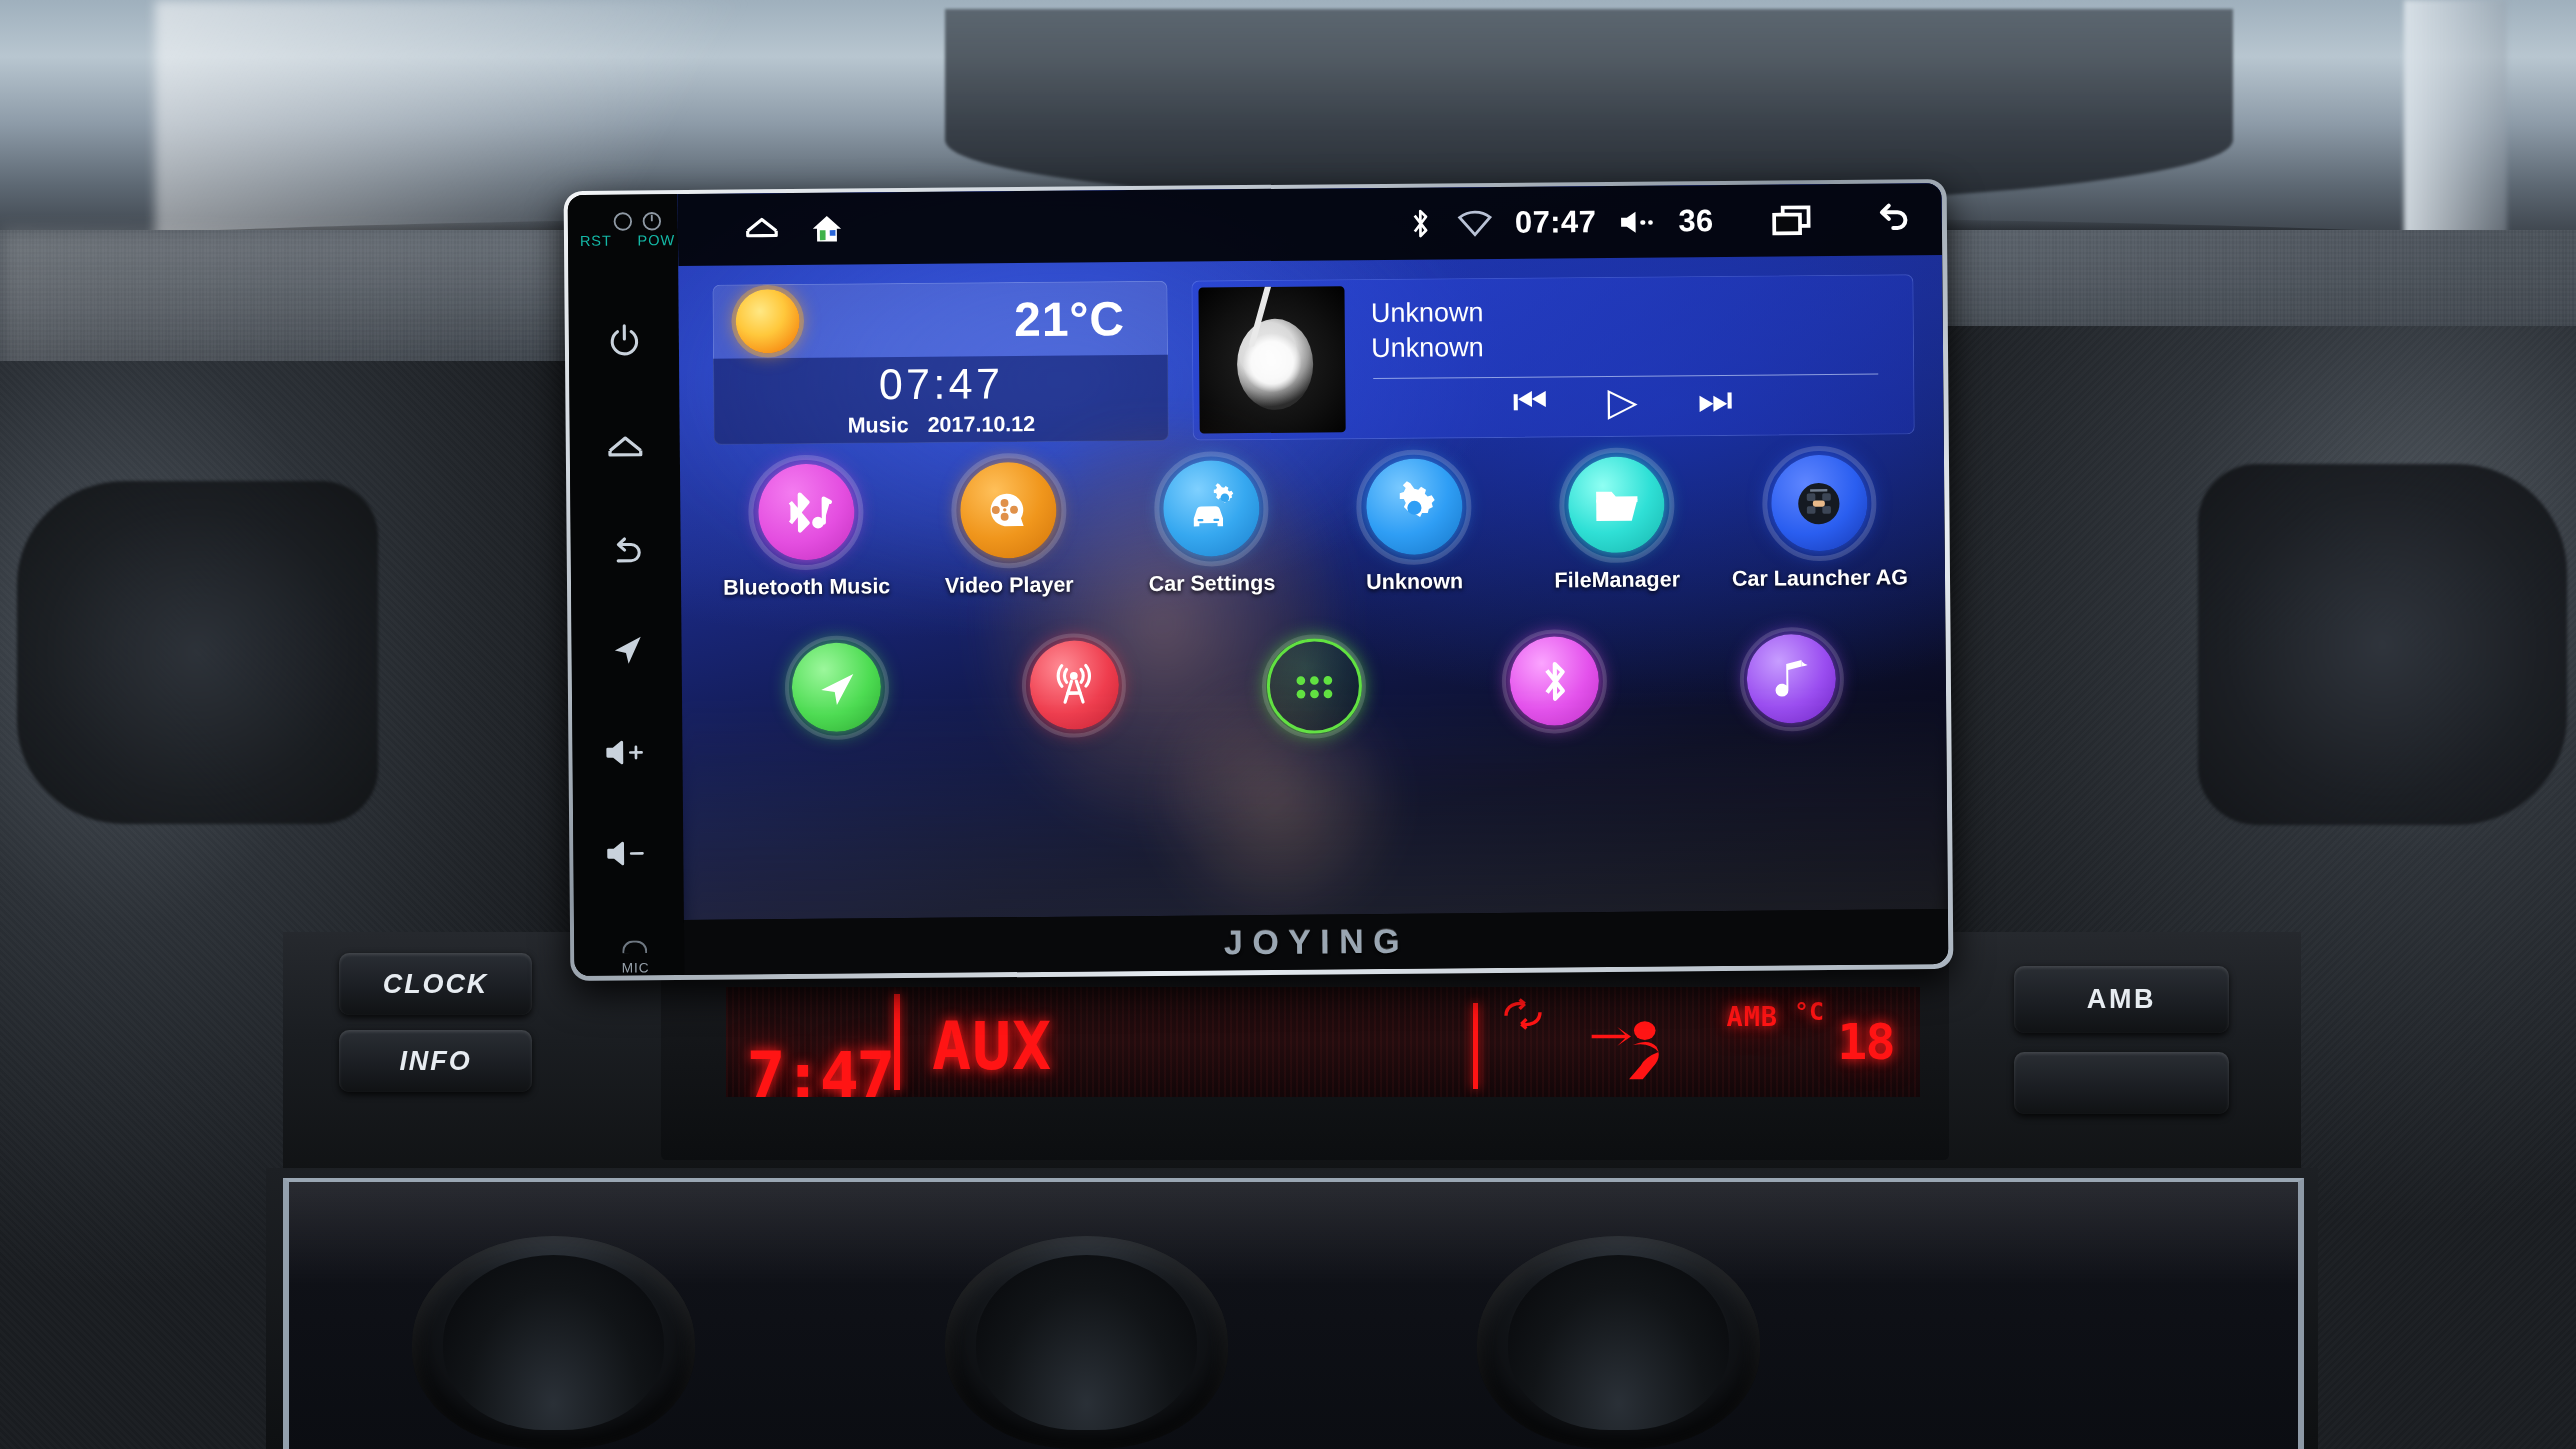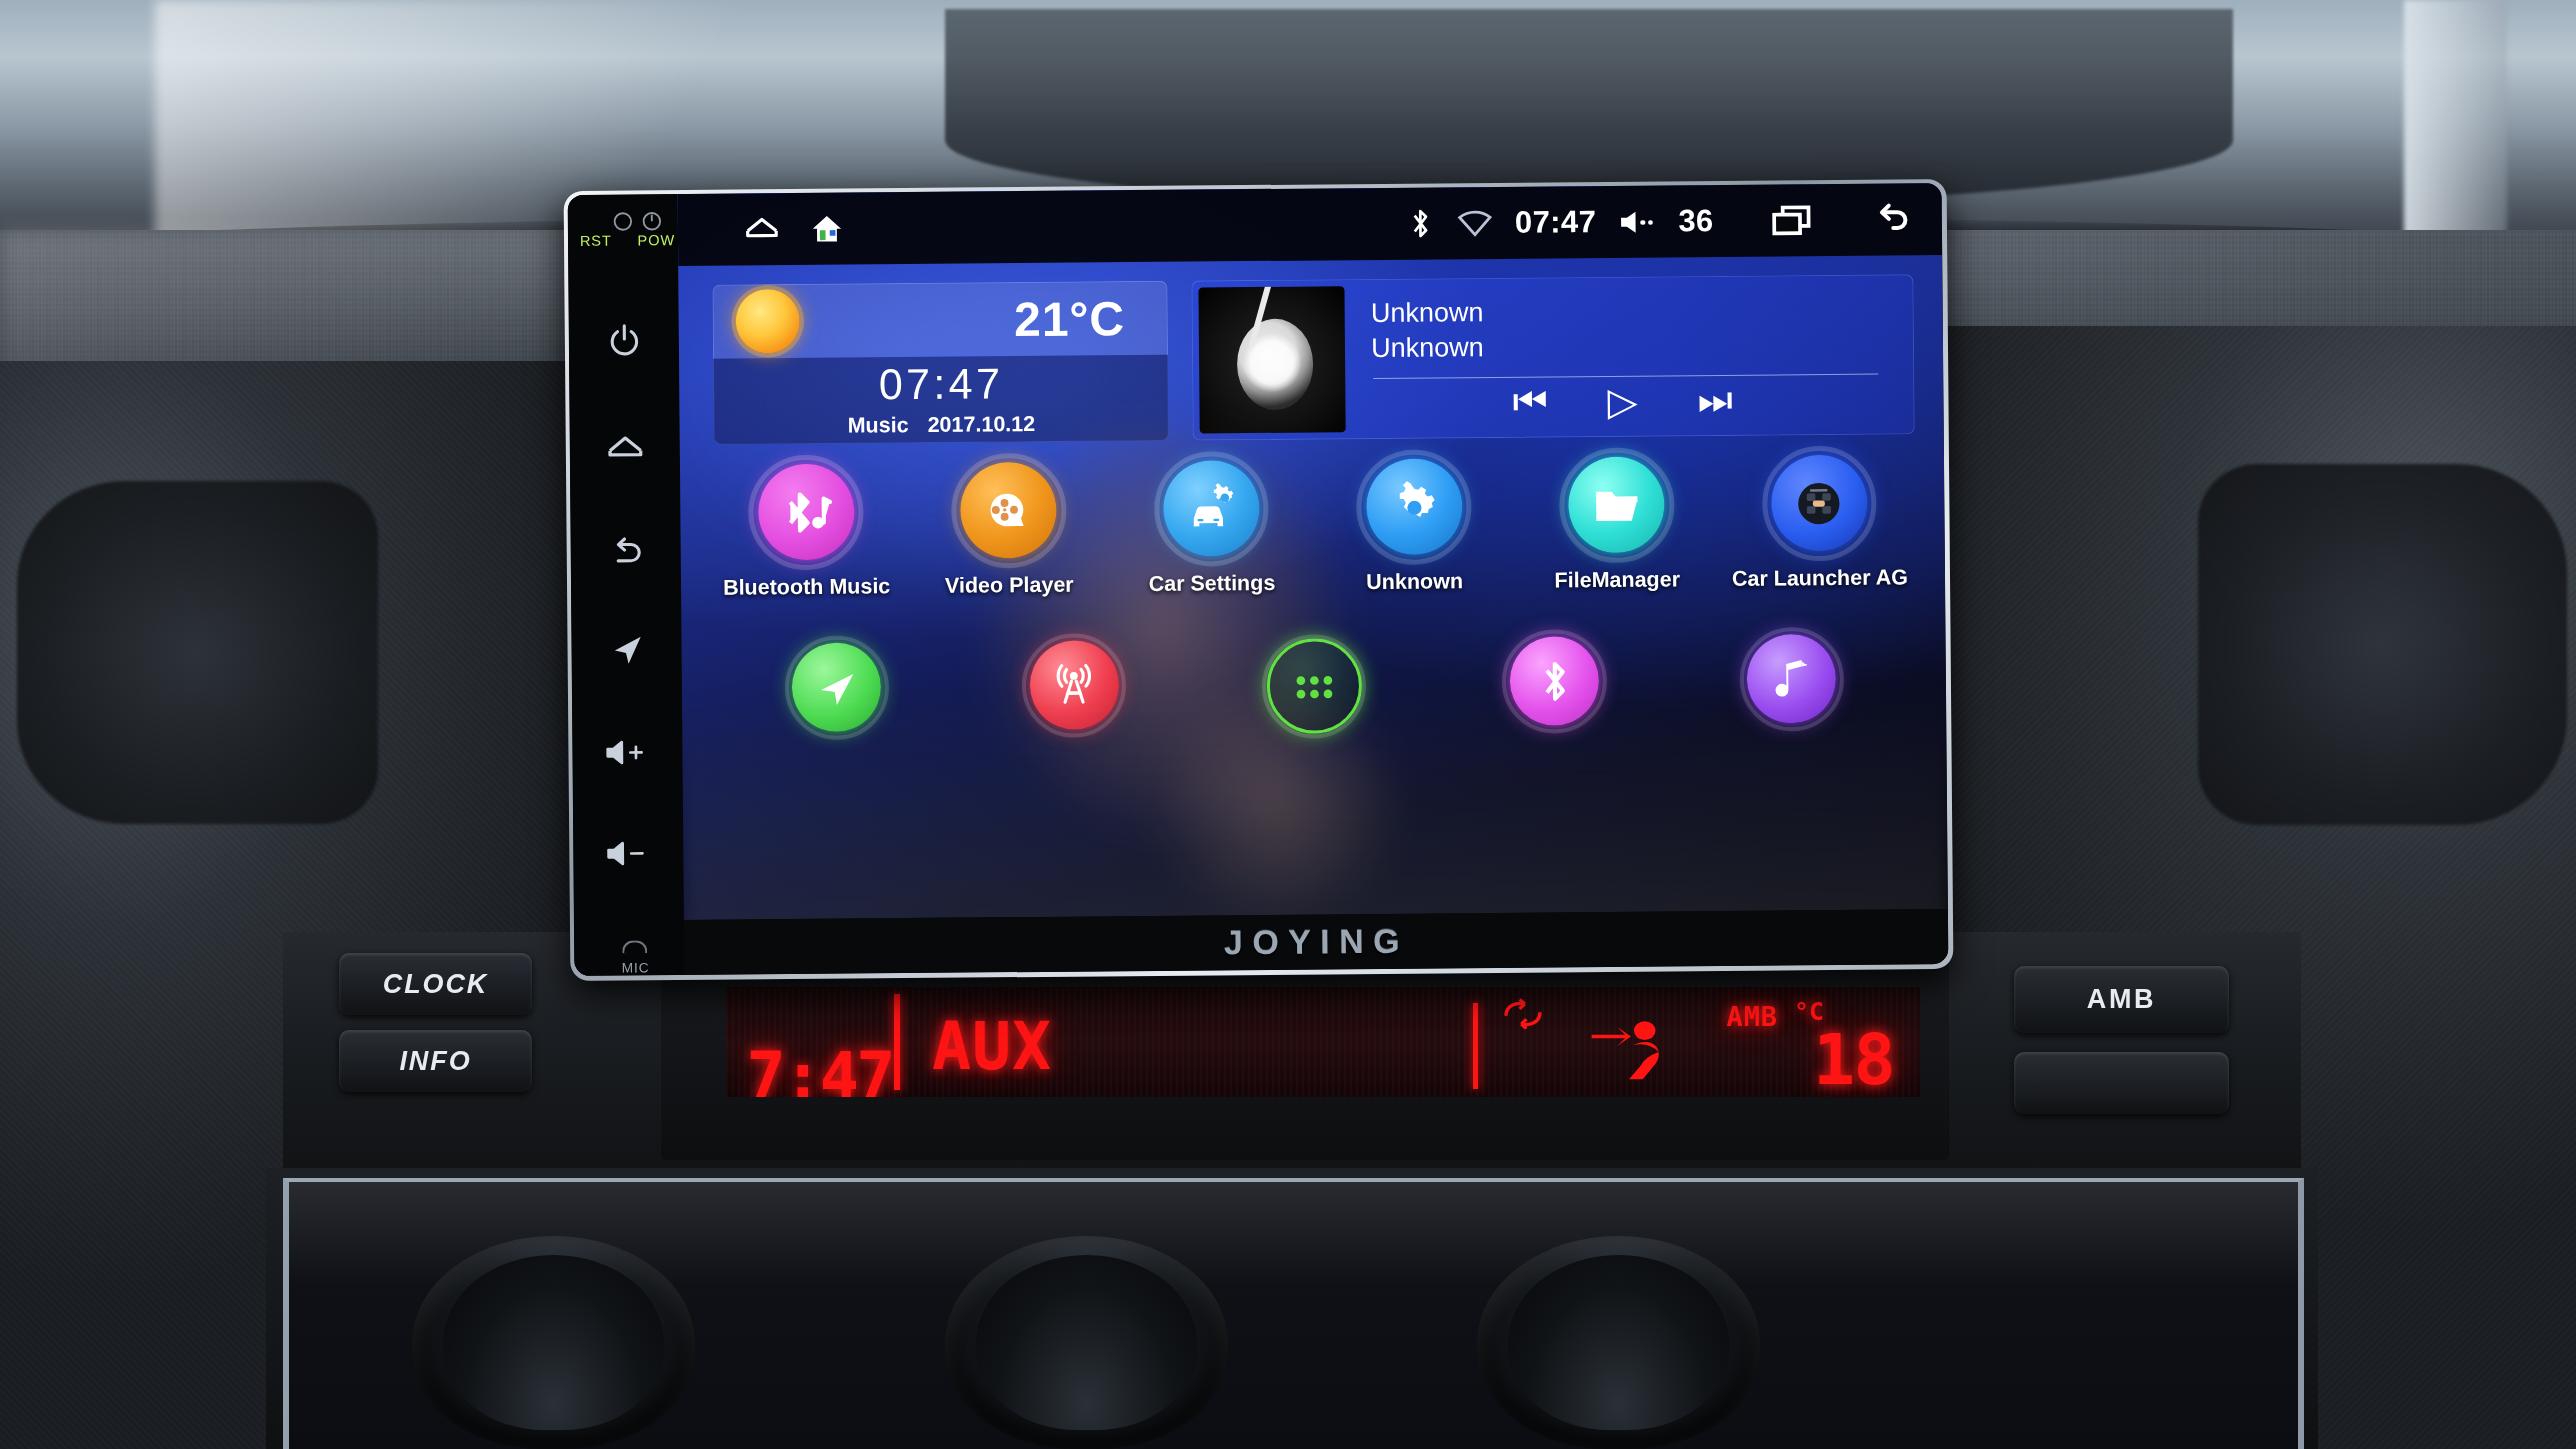--- a/index.html
+++ b/index.html
@@ -90,37 +90,37 @@
   .vfd-seg{position:absolute;color:#ff1414;text-shadow:0 0 12px rgba(255,30,30,.95),0 0 29px rgba(255,0,0,.55);
        font-family:"DejaVu Sans Mono",monospace;font-weight:700;}
   #vfd-time{left:20.6px;top:22px;font-size:65px;letter-spacing:-2.6px;margin-top:30px;}
   #vfd-src{left:206px;top:22px;font-size:65px;letter-spacing:0.9px;}
   .vfd-bar{position:absolute;left:168px;top:6.9px;width:6px;height:96px;background:#ff1414;
        box-shadow:0 0 11px rgba(255,20,20,.9);}
   .vfd-bar2{position:absolute;left:747px;top:15.5px;width:5.2px;height:86px;background:#ff1414;
        box-shadow:0 0 11px rgba(255,20,20,.9);}
   #vfd-amb{right:142px;top:13.7px;font-size:27px;letter-spacing:0.9px;}
   #vfd-unit{right:96px;top:10.3px;font-size:25px;}
-  #vfd-temp{right:26px;top:32px;font-size:70px;letter-spacing:-1.7px;}
+  #vfd-temp{right:26px;top:26px;font-size:50px;letter-spacing:-1.7px;}
   .vfd-icon{position:absolute;color:#ff1414;
        text-shadow:0 0 12px rgba(255,30,30,.9);}
   #vfd-recirc{left:773px;top:10.3px;font-size:38px;}
   #vfd-flow{right:253px;top:29px;font-size:57px;font-weight:700;transform:scaleX(1.15);}
 
   
   .unit{position:absolute;left:567px;top:185px;width:1374px;height:781px;
         border-radius:19px;background:linear-gradient(150deg,#f2f4f6 0%,#cfd6dd 18%,#8d97a2 45%,#e8edf2 72%,#aab4bf 100%);
         padding:4.3px;box-shadow:0 13.7px 36px rgba(0,0,0,.85);transform:rotate(-0.5deg);}
   .unit-inner{position:relative;width:100%;height:100%;border-radius:15.5px;
         background:#07080a;overflow:hidden;}
 
   .bezel-left{position:absolute;left:0;top:0;width:110px;height:100%;background:#050607;}
   .bz-ico{position:absolute;left:0;width:110px;text-align:center;color:#c9d2dc;
         text-shadow:0 0 7.7px rgba(170,195,225,.65);}
-  .bz-lbl{position:absolute;width:110px;text-align:center;color:#bef264;font-size:14.6px;letter-spacing:0.9px;}
+  .bz-lbl{position:absolute;width:110px;text-align:center;color:#14b8a6;font-size:14.6px;letter-spacing:0.9px;}
 
   .screen{position:absolute;left:110px;top:0;right:0;bottom:55px;
         background:
           radial-gradient(ellipse 70% 55% at 18% 24%,rgba(60,92,220,.55) 0%,rgba(0,0,0,0) 68%),
           radial-gradient(ellipse 62% 60% at 78% 30%,rgba(26,58,200,.60) 0%,rgba(0,0,0,0) 70%),
           linear-gradient(168deg,#2238b4 0%,#2136ae 18%,#1b2a86 38%,#121a50 58%,#0a0c22 78%,#050509 100%);
         overflow:hidden;}
   .scr-glow{position:absolute;left:-6%;top:-10%;width:72%;height:72%;
         background:radial-gradient(ellipse,rgba(70,110,255,.45),rgba(0,0,0,0) 65%);filter:blur(19px);}
   

